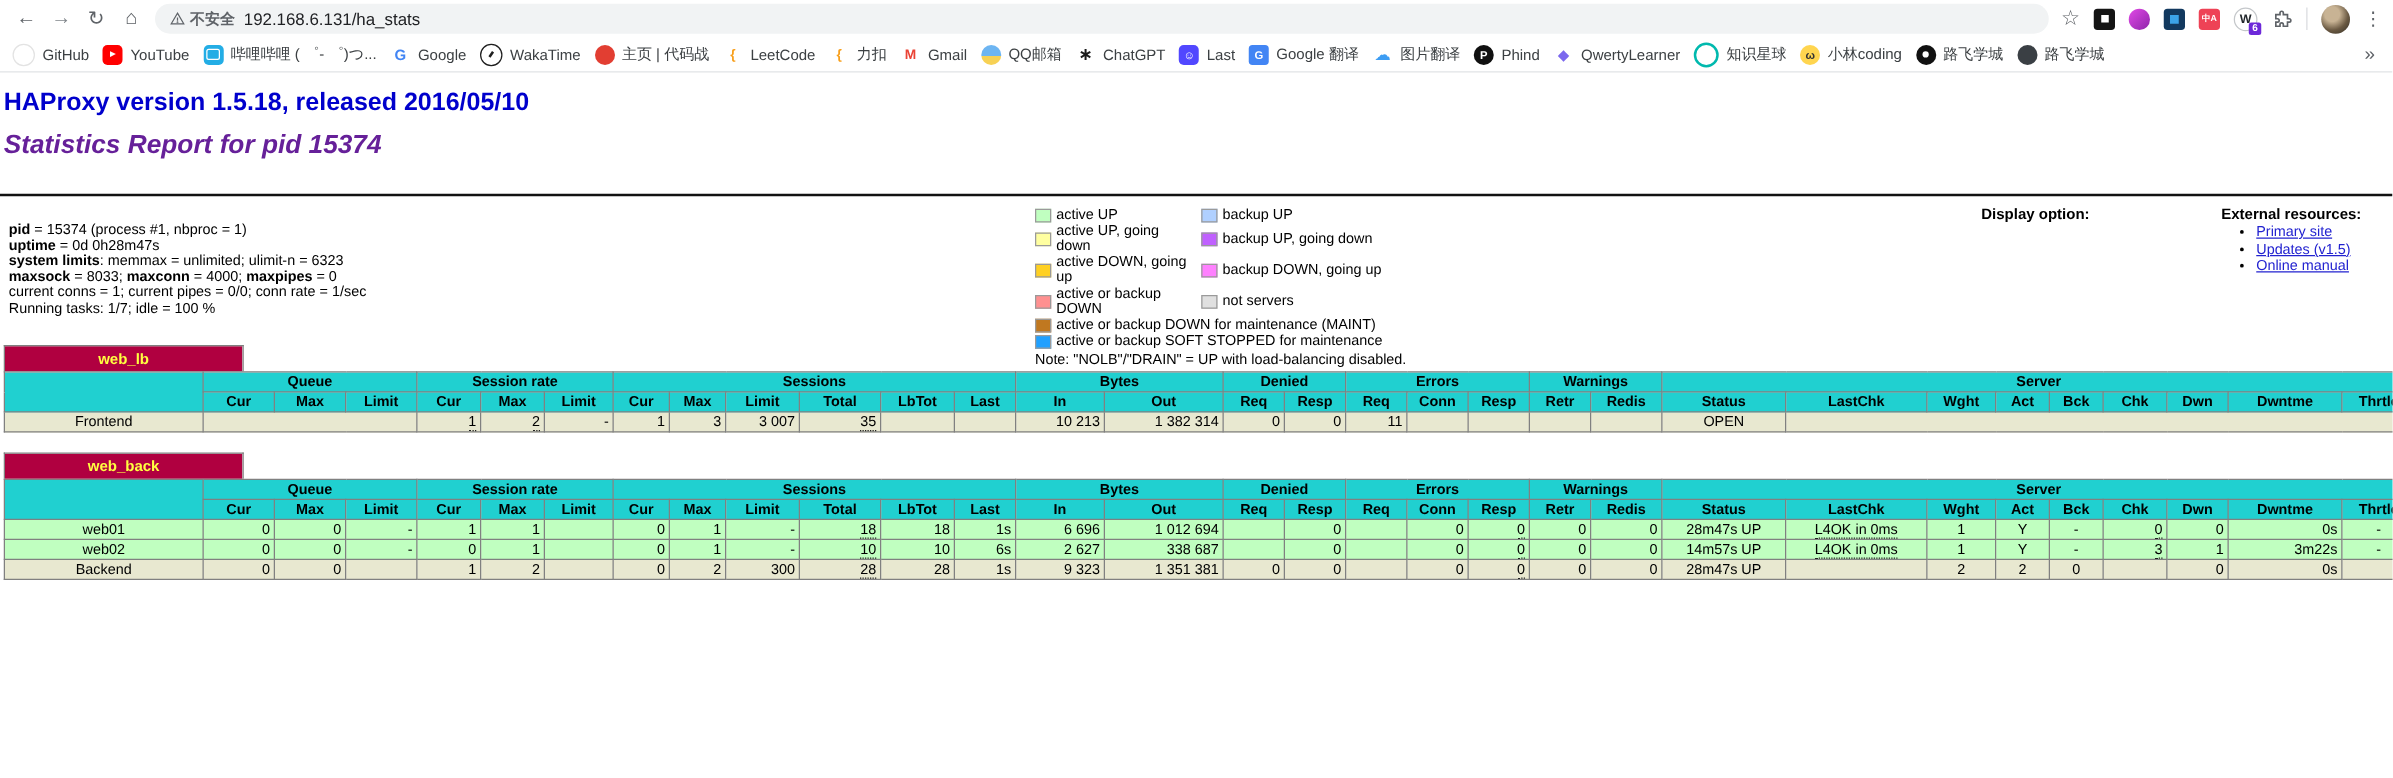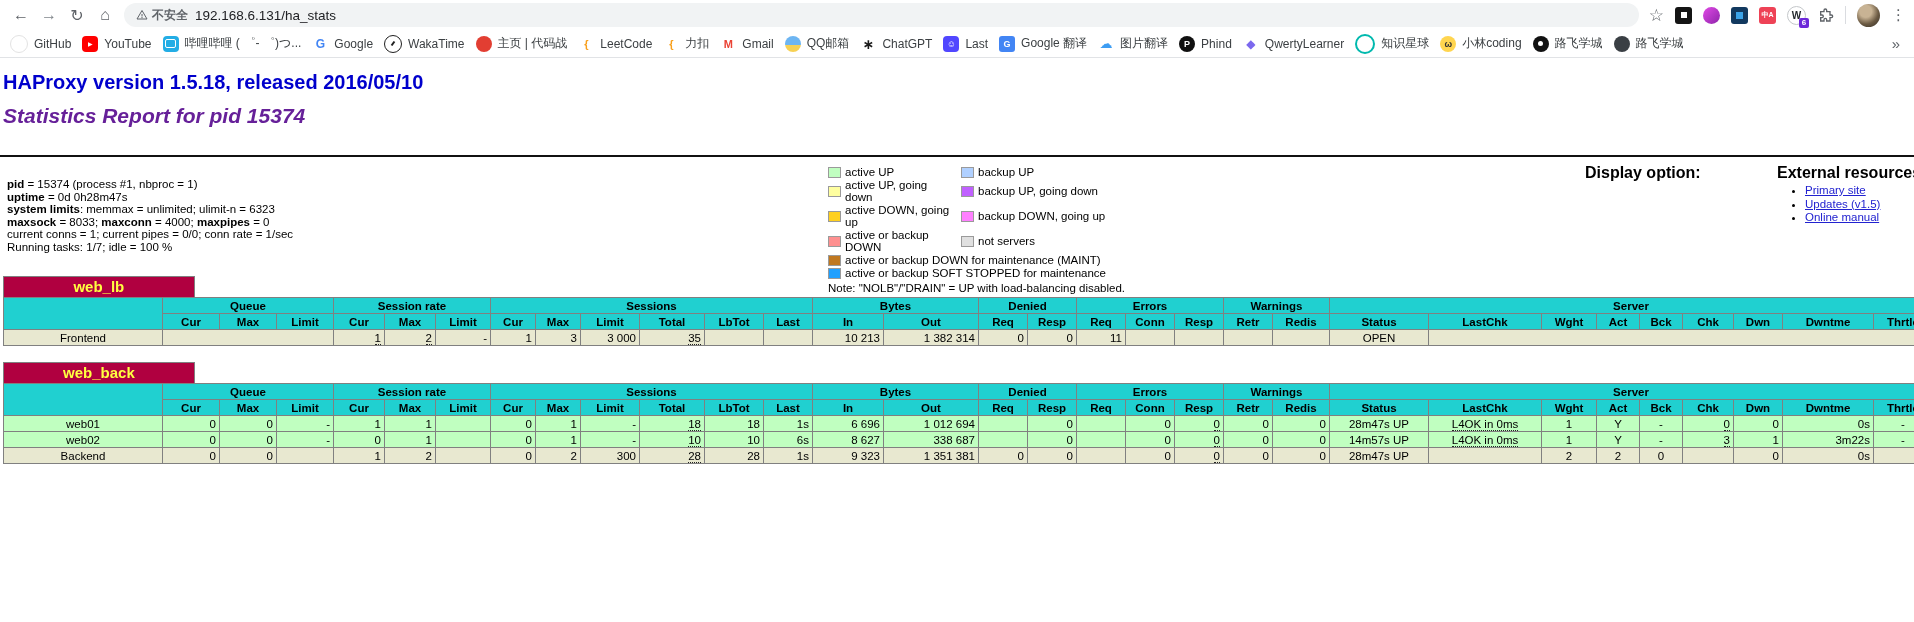--- a/index.html
+++ b/index.html
@@ -65,36 +65,36 @@
   hr.black{border:none;border-top:2px solid #111;margin:27px 0 5px 0;}
   h3{font-size:15px;color:#b00040;background:#e8e8d0;margin:0;padding:3px 3px;font-weight:bold;}
   .procsection{position:relative;height:114px;font-size:11.5px;color:#000;}
   .info{position:absolute;left:7px;top:16px;line-height:12.5px;white-space:nowrap;}
   .legend{position:absolute;left:828px;top:4px;}
   .lgrid{display:grid;grid-template-columns:13px 112px 13px auto;column-gap:4px;row-gap:1px;align-items:center;}
   .sw{width:13px;height:11px;border:1px solid #9a9a9a;box-sizing:border-box;}
   .lfull{grid-column:2/5;}
   .note{margin-top:3px;}
   .optblock{position:absolute;white-space:nowrap;}
-  .optblock b{font-size:16px;}
+  .optblock b{font-size:12px;}
   .optblock ul{margin:2px 0 0 0;padding-left:28px;line-height:12.5px;}
   .optblock li{margin:0 0 1px 0;}
   .optblock a{color:#2222d0;}
   .scopeinput{width:86px;height:15px;border:1px solid #8a8a8a;border-radius:2px;font-size:11px;vertical-align:middle;}
   #display-option{left:1585px;top:2px;}
   #external-resources{left:1777px;top:2px;}
   
   .tblwrap{margin:0 3px 16px 3px;}
   table.ttl{border-collapse:collapse;width:100%;}
   table.tbl{border-collapse:collapse;width:100%;font-size:11.5px;}
   .tbl th,.tbl td{border:1px solid #808080;padding:1px 3px;white-space:nowrap;height:13px;}
   th.titre{background:#20d0d0;color:#000;font-weight:bold;text-align:center;padding:1px 4px;}
   th.pxname{background:#b00040;border:1px solid #808080;border-bottom:none;text-align:center;
     width:10%;padding:1px 3px;height:13px;}
-  th.pxname a{color:#ffff40;font-weight:bold;font-size:15px;text-decoration:none;}
+  th.pxname a{color:#ffff40;font-weight:bold;font-size:12px;text-decoration:none;}
   th.empty{border:none;background:#fff;width:90%;}
   td.num{text-align:right;}
   td.ac{text-align:center;}
   tr.frontend td,tr.backend td{background:#e8e8d0;}
   tr.active_up td{background:#c0ffc0;}
   .tip{border-bottom:1px dotted #222;cursor:help;}
 </style>
 </head>
 <body>
 
@@ -340,21 +340,21 @@
               <th class="titre" style="min-width: 50px;">Thrtle</th>
             </tr>
             <tr class="frontend">
               <td class="ac">Frontend</td>
               <td colspan="3" class="num"></td>
               <td class="num"><span class="tip">1</span></td>
               <td class="num"><span class="tip">2</span></td>
               <td class="num">-</td>
               <td class="num">1</td>
               <td class="num">3</td>
-              <td class="num">3 000</td>
+              <td class="num">3 007</td>
               <td class="num"><span class="tip">35</span></td>
               <td class="num"></td>
               <td class="num"></td>
               <td class="num">10 213</td>
               <td class="num">1 382 314</td>
               <td class="num">0</td>
               <td class="num">0</td>
               <td class="num">11</td>
               <td class="num"></td>
               <td class="num"></td>
@@ -460,21 +460,21 @@
               <td class="num">-</td>
               <td class="num">0</td>
               <td class="num">1</td>
               <td class="num"></td>
               <td class="num">0</td>
               <td class="num">1</td>
               <td class="num">-</td>
               <td class="num"><span class="tip">10</span></td>
               <td class="num">10</td>
               <td class="num">6s</td>
-              <td class="num">8 627</td>
+              <td class="num">2 627</td>
               <td class="num">338 687</td>
               <td class="num"></td>
               <td class="num">0</td>
               <td class="num"></td>
               <td class="num">0</td>
               <td class="num"><span class="tip">0</span></td>
               <td class="num">0</td>
               <td class="num">0</td>
               <td class="ac">14m57s UP</td>
               <td class="ac"><span class="tip">L4OK in 0ms</span></td>

